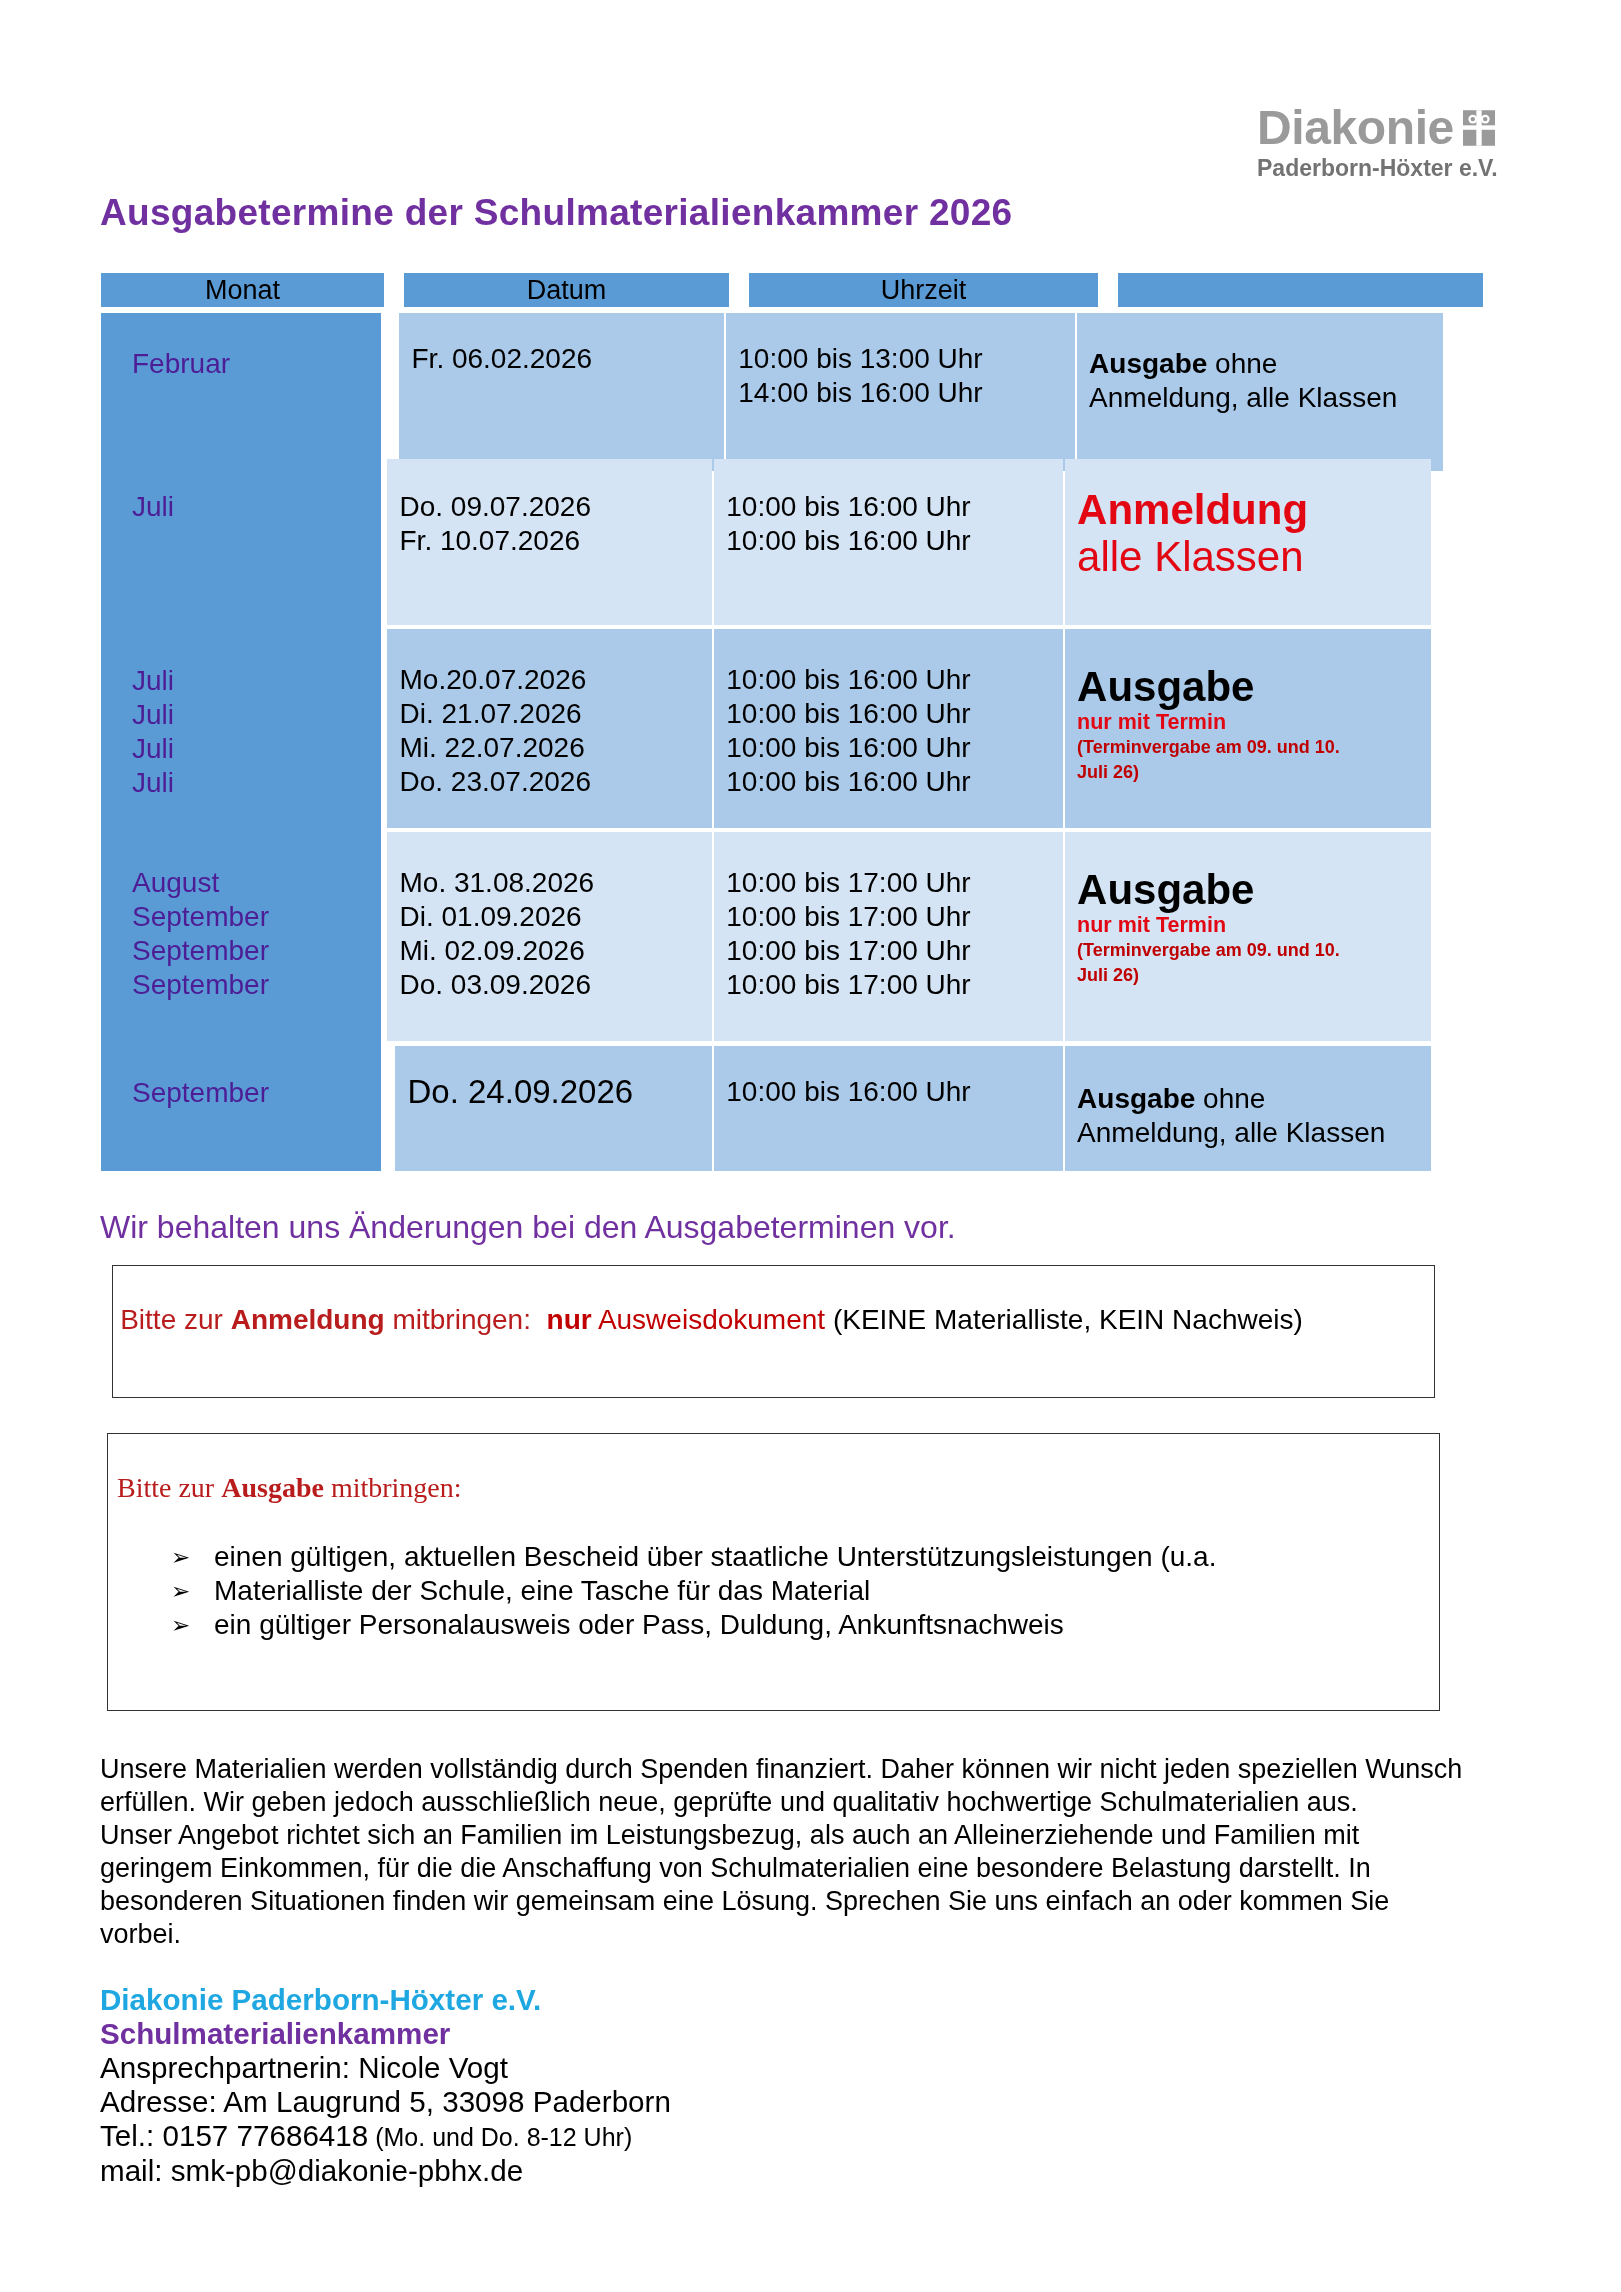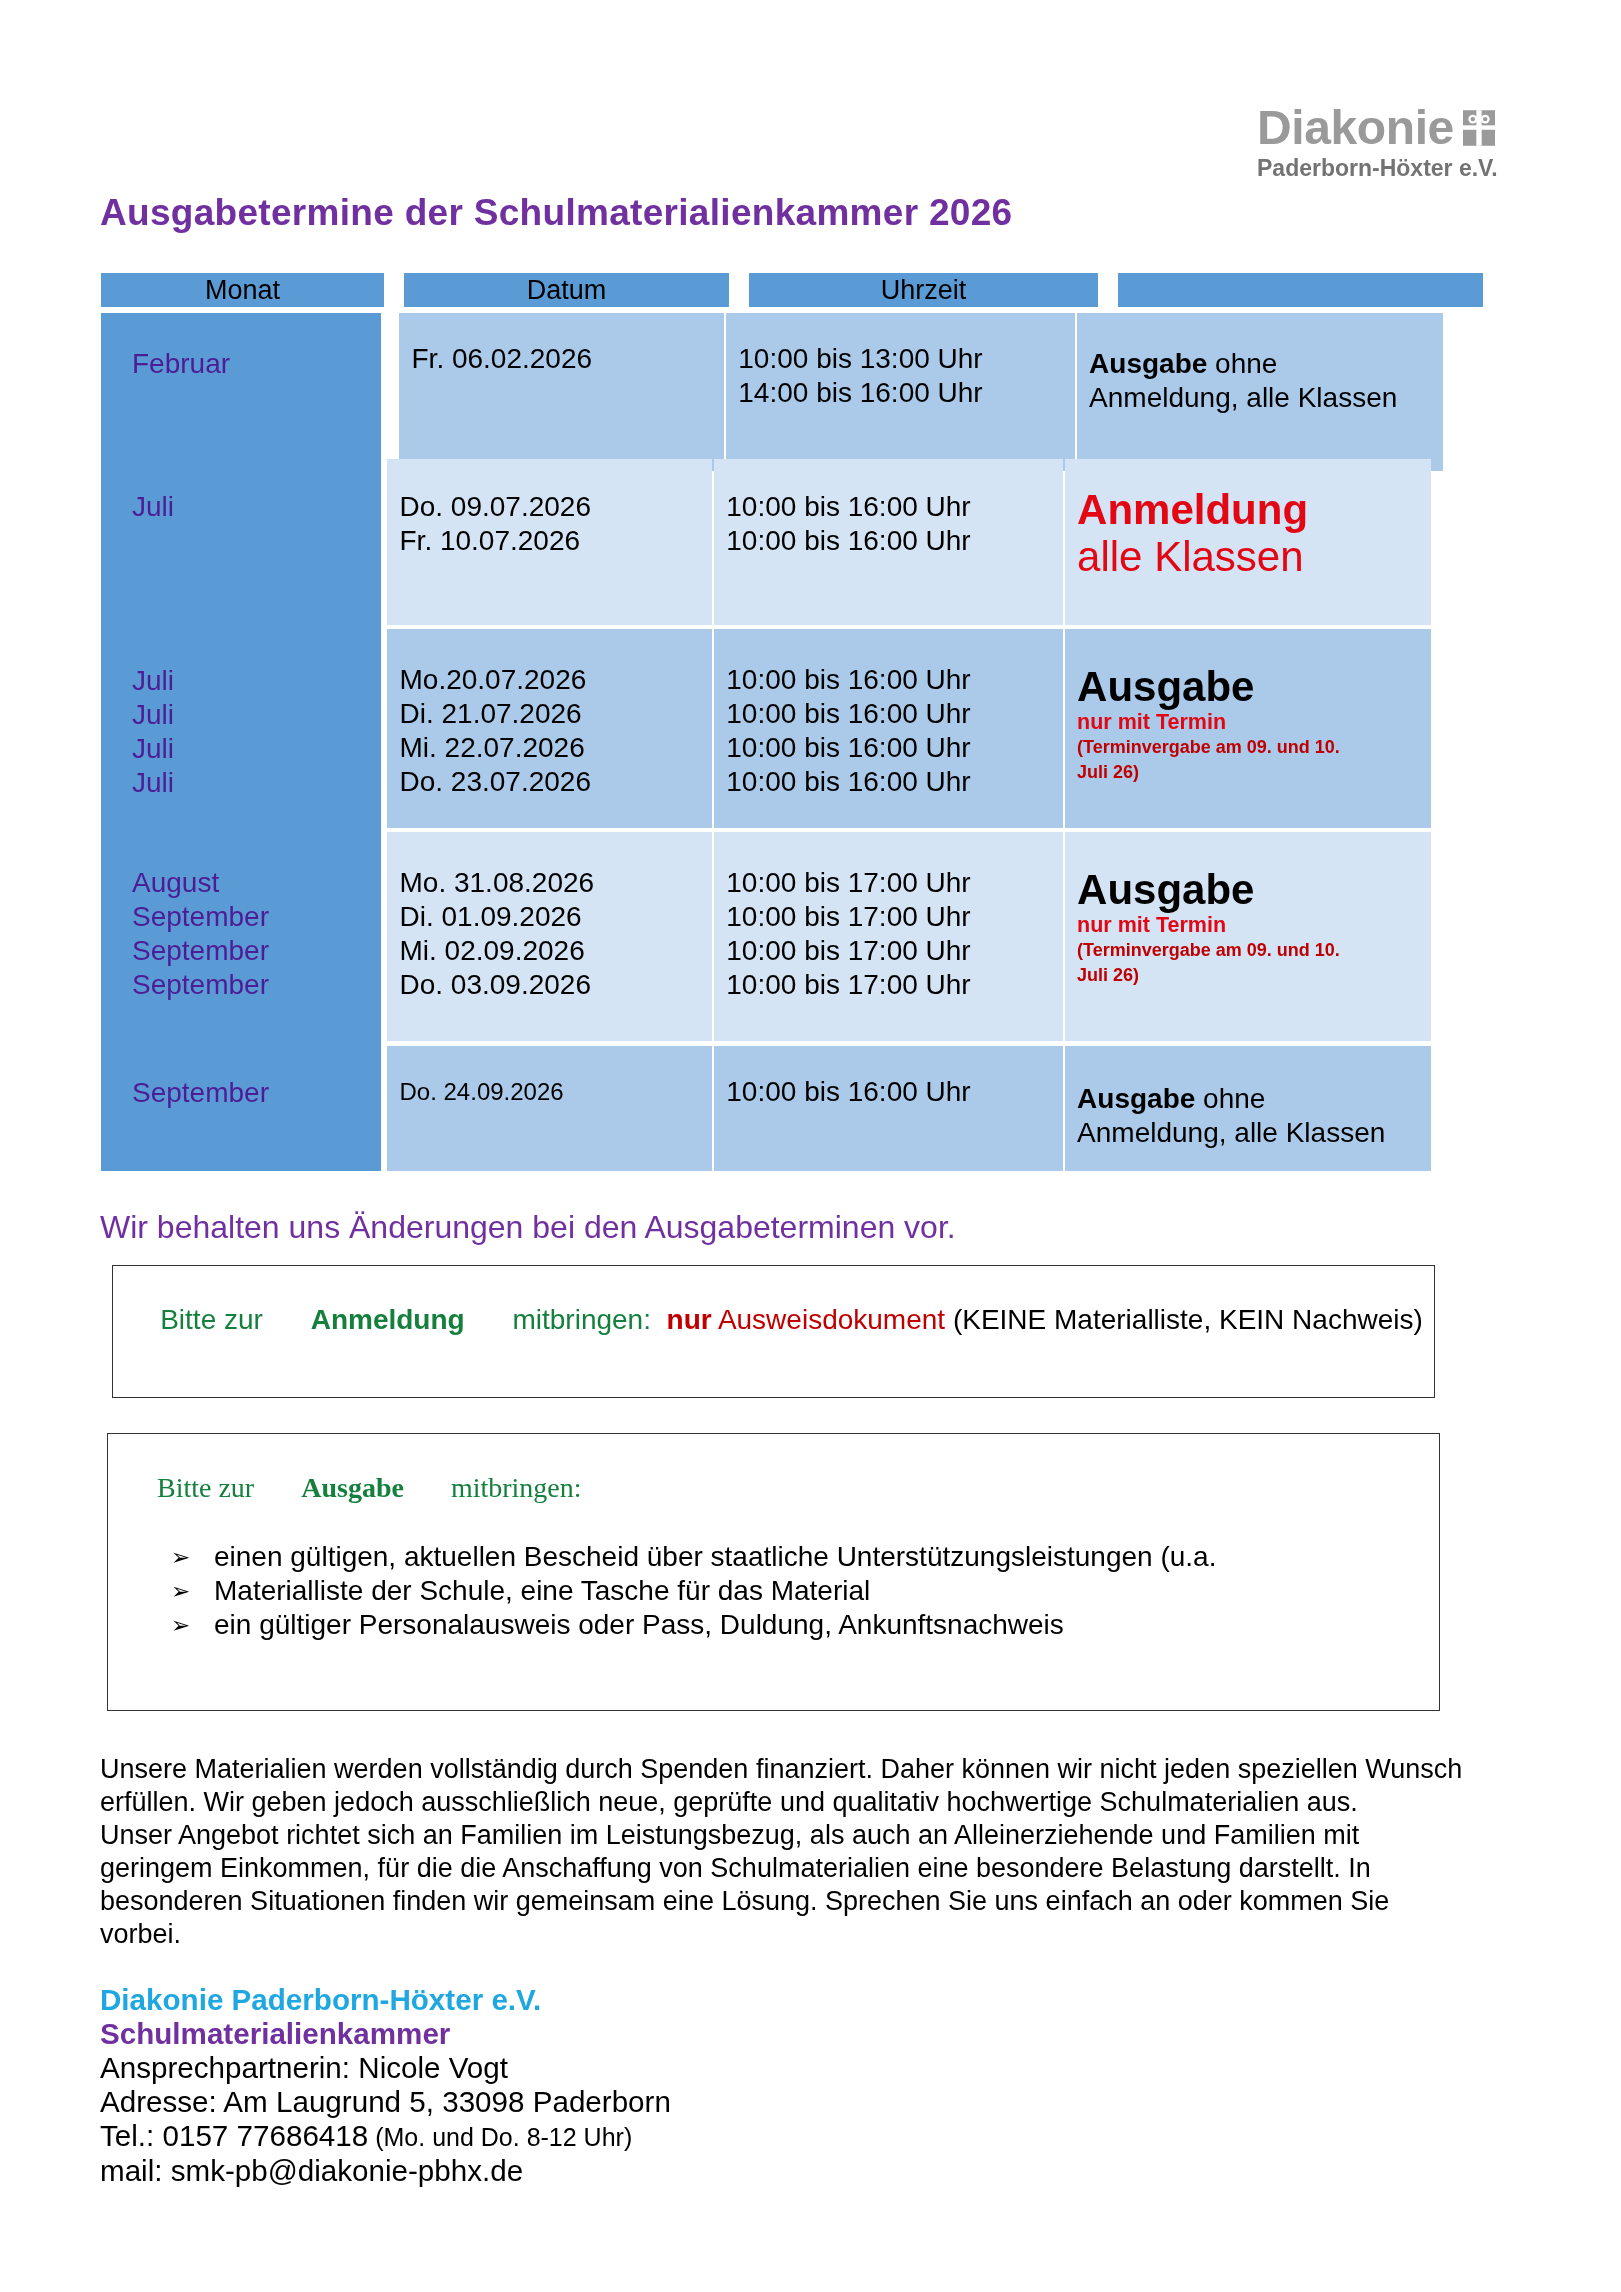--- a/index.html
+++ b/index.html
@@ -35,21 +35,21 @@
   .dred { color: #c00000; }
   .big { font-size: 42px; line-height: 47px; }
   .small-red { font-size: 21.5px; line-height: 25px; font-weight: 700; color: #e30613; }
   .smaller-red { font-size: 18px; line-height: 25px; font-weight: 700; color: #c00000; }
 
   .note { position: absolute; left: 100px; top: 1209px; font-size: 32px; color: #7030a0; }
 
   .box1 { position: absolute; left: 112px; top: 1265px; width: 1323px; height: 133px;
           border: 1.8px solid #333; box-sizing: border-box; }
   .box1 .line { position: absolute; left: 7.2px; top: 38px; font-size: 28px; white-space: nowrap; }
-  .purple { color: #15803d; margin-left: 40px; }
+  .purple { color: #b91c1c; }
 
   .box2 { position: absolute; left: 107px; top: 1433px; width: 1333px; height: 278px;
           border: 1.8px solid #333; box-sizing: border-box; }
   .box2 .head { position: absolute; left: 9px; top: 38px; font-size: 28px; font-family: Liberation Serif, serif; }
   .box2 ul { position: absolute; left: 63px; top: 106px; margin: 0; padding: 0; list-style: none; }
   .box2 li { position: relative; padding-left: 43px; font-size: 28px; line-height: 34px; }
   .box2 li .arrow { position: absolute; left: 0; top: 0; font-size: 23px; }
 
   .para { position: absolute; left: 100px; top: 1753px; width: 1433px; font-size: 27px; line-height: 33px; }
 
@@ -179,21 +179,21 @@
       </div>
       <div class="cell light" style="padding-top:34px;">
         <div class="b big">Ausgabe</div>
         <div class="small-red">nur mit Termin</div>
         <div class="smaller-red">(Terminvergabe am 09. und 10.</div>
         <div class="smaller-red">Juli 26)</div>
       </div>
     </div>
 
     <div class="row" style="top:733px; height:125px;">
-      <div class="cell dark" style="font-size:24px;">
+      <div class="cell dark" style="font-size:33px;margin-left:8px;">
         <div>Do. 24.09.2026</div>
       </div>
       <div class="cell dark">
         <div>10:00 bis 16:00 Uhr</div>
       </div>
       <div class="cell dark" style="padding-top:36px;">
         <div><span class="b">Ausgabe</span><span> ohne</span></div>
         <div>Anmeldung, alle Klassen</div>
       </div>
     </div>

